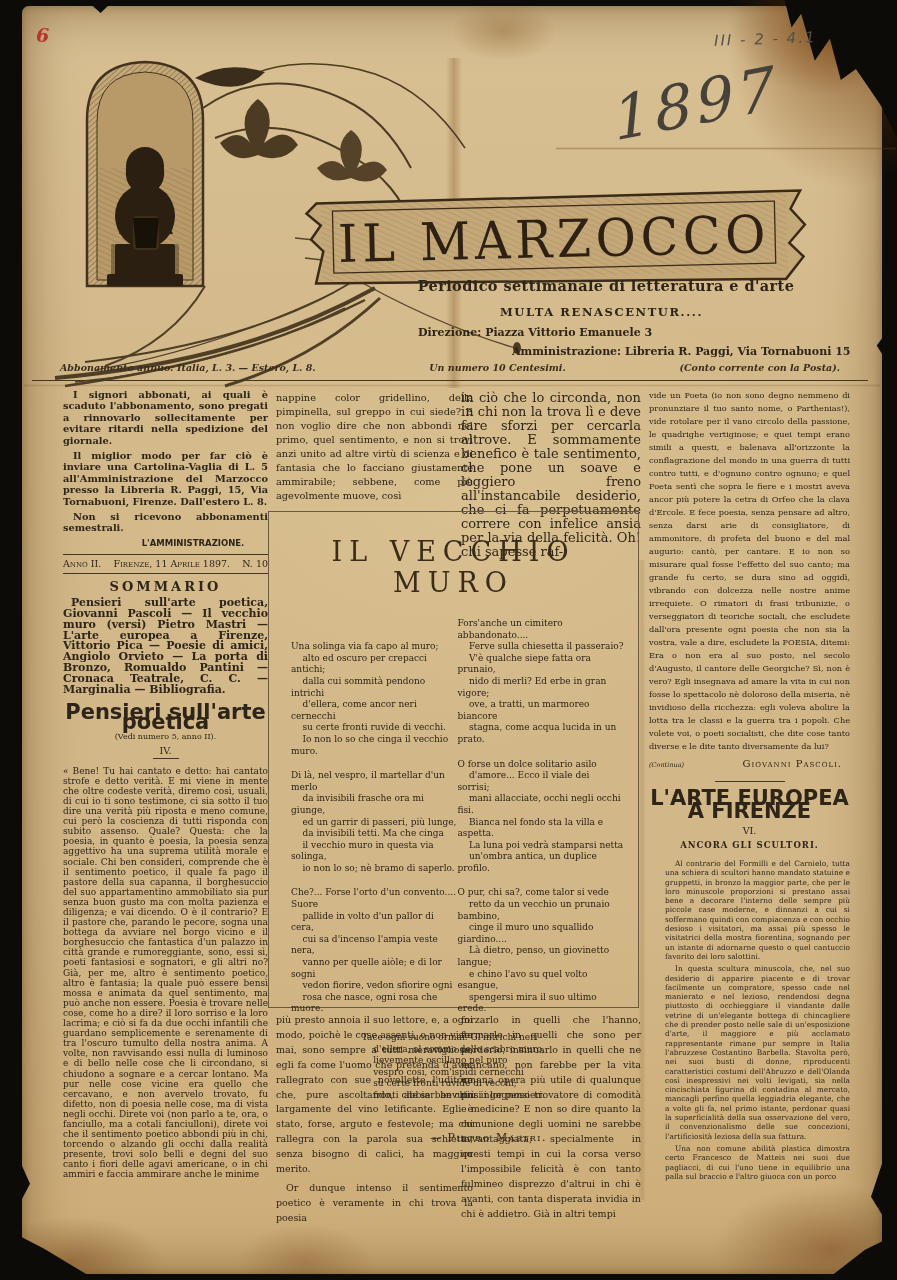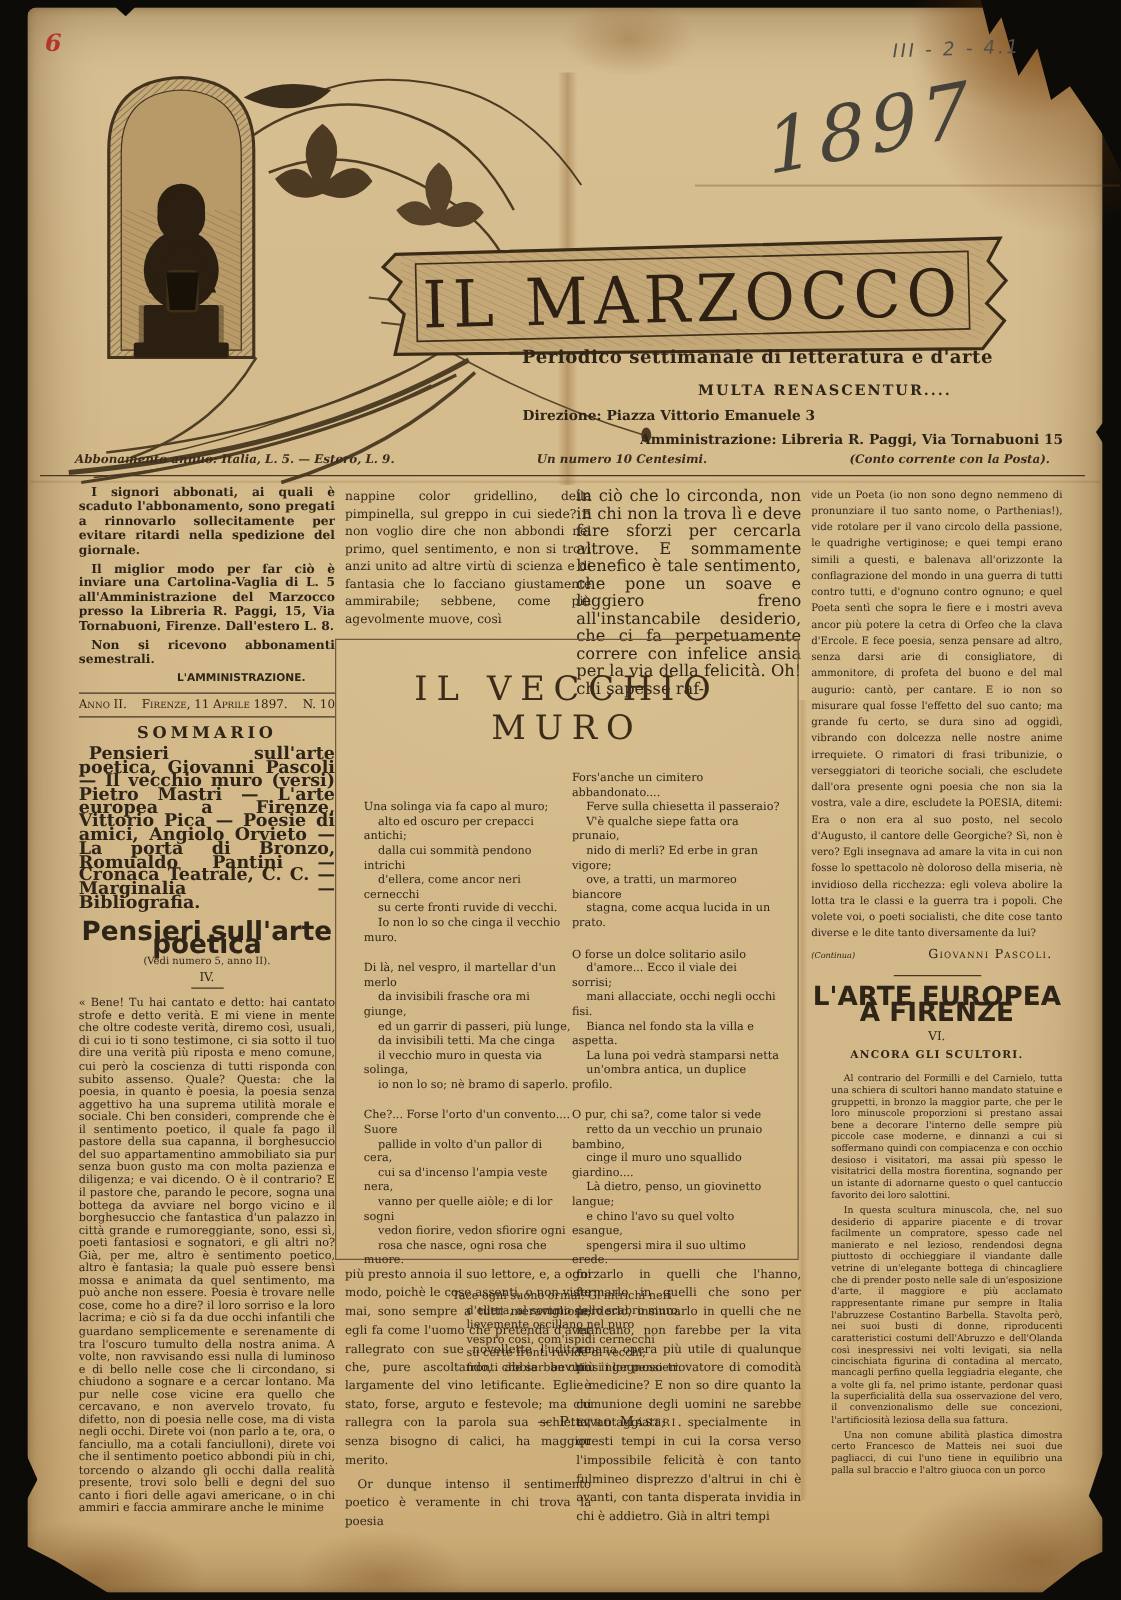--- a/index.html
+++ b/index.html
@@ -24,38 +24,38 @@
   .rule{position:absolute;background:#473524;height:1px;}
   
   .pencil{color:#55504a;font-family:"DejaVu Sans","Liberation Sans",sans-serif;}
   #arch-mark{position:absolute;left:714px;top:30px;font-size:15px;letter-spacing:2px;transform:rotate(-2deg);font-style:italic;}
   #year-mark{position:absolute;left:612px;top:68px;font-size:60px;font-style:italic;color:#46423a;
              transform:rotate(-11deg) skewX(-6deg);letter-spacing:4px;font-family:"DejaVu Serif",serif;}
   #red-mark{position:absolute;left:36px;top:24px;font-size:19px;font-style:italic;color:#b5342c;font-weight:bold;}
   
   .mh{position:absolute;white-space:nowrap;}
   #mh-sub{left:388px;top:277px;width:436px;text-align:center;font-weight:bold;font-size:14.5px;letter-spacing:.4px;}
-  #mh-motto{left:500px;top:305px;width:320px;text-align:center;font-weight:bold;font-size:11.5px;letter-spacing:1.6px;}
+  #mh-motto{left:500px;top:305px;width:320px;font-weight:bold;font-size:11.5px;letter-spacing:1.6px;}
   #mh-dir{left:418px;top:326px;font-size:11px;font-weight:bold;}
   #mh-amm{left:512px;top:345px;font-size:11px;font-weight:bold;}
   #info-row{position:absolute;left:60px;top:362px;width:780px;display:flex;justify-content:space-between;
             font-style:italic;font-weight:bold;font-size:9.5px;color:#3a2c1c;}
   
   .col{position:absolute;text-align:justify;}
   .col p{margin:0 0 4px 0;text-indent:10px;}
   .col p.noind{text-indent:0;}
   #col1{left:63px;top:389px;width:205px;height:852px;overflow:hidden;font-size:9px;line-height:10.1px;}
   #col1 .notice{font-weight:bold;font-size:9.8px;line-height:11.4px;}
   .firma-amm{text-align:center;padding-left:55px;font-family:"DejaVu Sans","Liberation Sans",sans-serif;
              font-weight:bold;font-size:8.5px;margin:2px 0 6px;}
   .colrule{height:1px;background:#473524;margin:4px 0;}
   .anno-row{display:flex;justify-content:space-between;font-variant:small-caps;font-size:9.5px;margin:3px 0;}
   .sommario-h{text-align:center;font-weight:bold;font-size:13px;letter-spacing:3px;margin:8px 0 6px;
               font-family:"DejaVu Serif",serif;}
-  .sommario-t{font-weight:bold;font-size:14px;line-height:10.8px;text-indent:8px;}
+  .sommario-t{font-weight:bold;font-size:11px;line-height:10.8px;text-indent:8px;}
   .art-h{text-align:center;font-family:"DejaVu Sans","Liberation Sans",sans-serif;font-weight:bold;
          font-size:21px;margin:12px 0 4px;letter-spacing:0;}
   .art-note{text-align:center;font-size:8px;margin:0 0 4px;}
   .art-sec{text-align:center;font-size:9.5px;margin:0 0 2px;}
   .sec-line{width:26px;height:1px;background:#473524;margin:0 auto 7px;}
   #col2t{left:276px;top:391px;width:197px;font-size:9.8px;line-height:14px;}
   #col3t{left:461px;top:391px;width:180px;font-size:13px;line-height:14px;}
   #col2b{left:276px;top:1013px;width:197px;font-size:9.5px;line-height:14.9px;}
   #col3b{left:461px;top:1013px;width:180px;font-size:9.5px;line-height:14.9px;}
   #col4{left:649px;top:389px;width:201px;height:850px;overflow:hidden;font-size:8.2px;line-height:13px;}
@@ -166,21 +166,21 @@
       <text x="509" y="209" text-anchor="middle" font-size="52" letter-spacing="5" textLength="432" lengthAdjust="spacingAndGlyphs" font-family="DejaVu Serif, Liberation Serif, serif" fill="#2e2113">IL MARZOCCO</text>
     </g>
   </svg>
 
   <div id="mh-sub" class="mh">Periodico settimanale di letteratura e d'arte</div>
   <div id="mh-motto" class="mh">MULTA RENASCENTUR....</div>
   <div id="mh-dir" class="mh">Direzione: Piazza Vittorio Emanuele 3</div>
   <div id="mh-amm" class="mh">Amministrazione: Libreria R. Paggi, Via Tornabuoni 15</div>
 
   <div id="info-row">
-    <span>Abbonamento annuo: Italia, L. 5. — Estero, L. 9.</span>
+    <span>Abbonamento annuo: Italia, L. 3. — Estero, L. 8.</span>
     <span>Un numero 10 Centesimi.</span>
     <span>(Conto corrente con la Posta).</span>
   </div>
   <div class="rule" style="left:32px;top:380px;width:836px;"></div>
 
   <div id="col1" class="col">
     <div class="notice">
       <p>I signori abbonati, ai quali è scaduto l'abbonamento, sono pregati a rinnovarlo sollecitamente per evitare ritardi nella spedizione del giornale.</p>
       <p>Il miglior modo per far ciò è inviare una Cartolina-Vaglia di L. 5 all'Amministrazione del Marzocco presso la Libreria R. Paggi, 15, Via Tornabuoni, Firenze. Dall'estero L. 8.</p>
       <p>Non si ricevono abbonamenti semestrali.</p>

